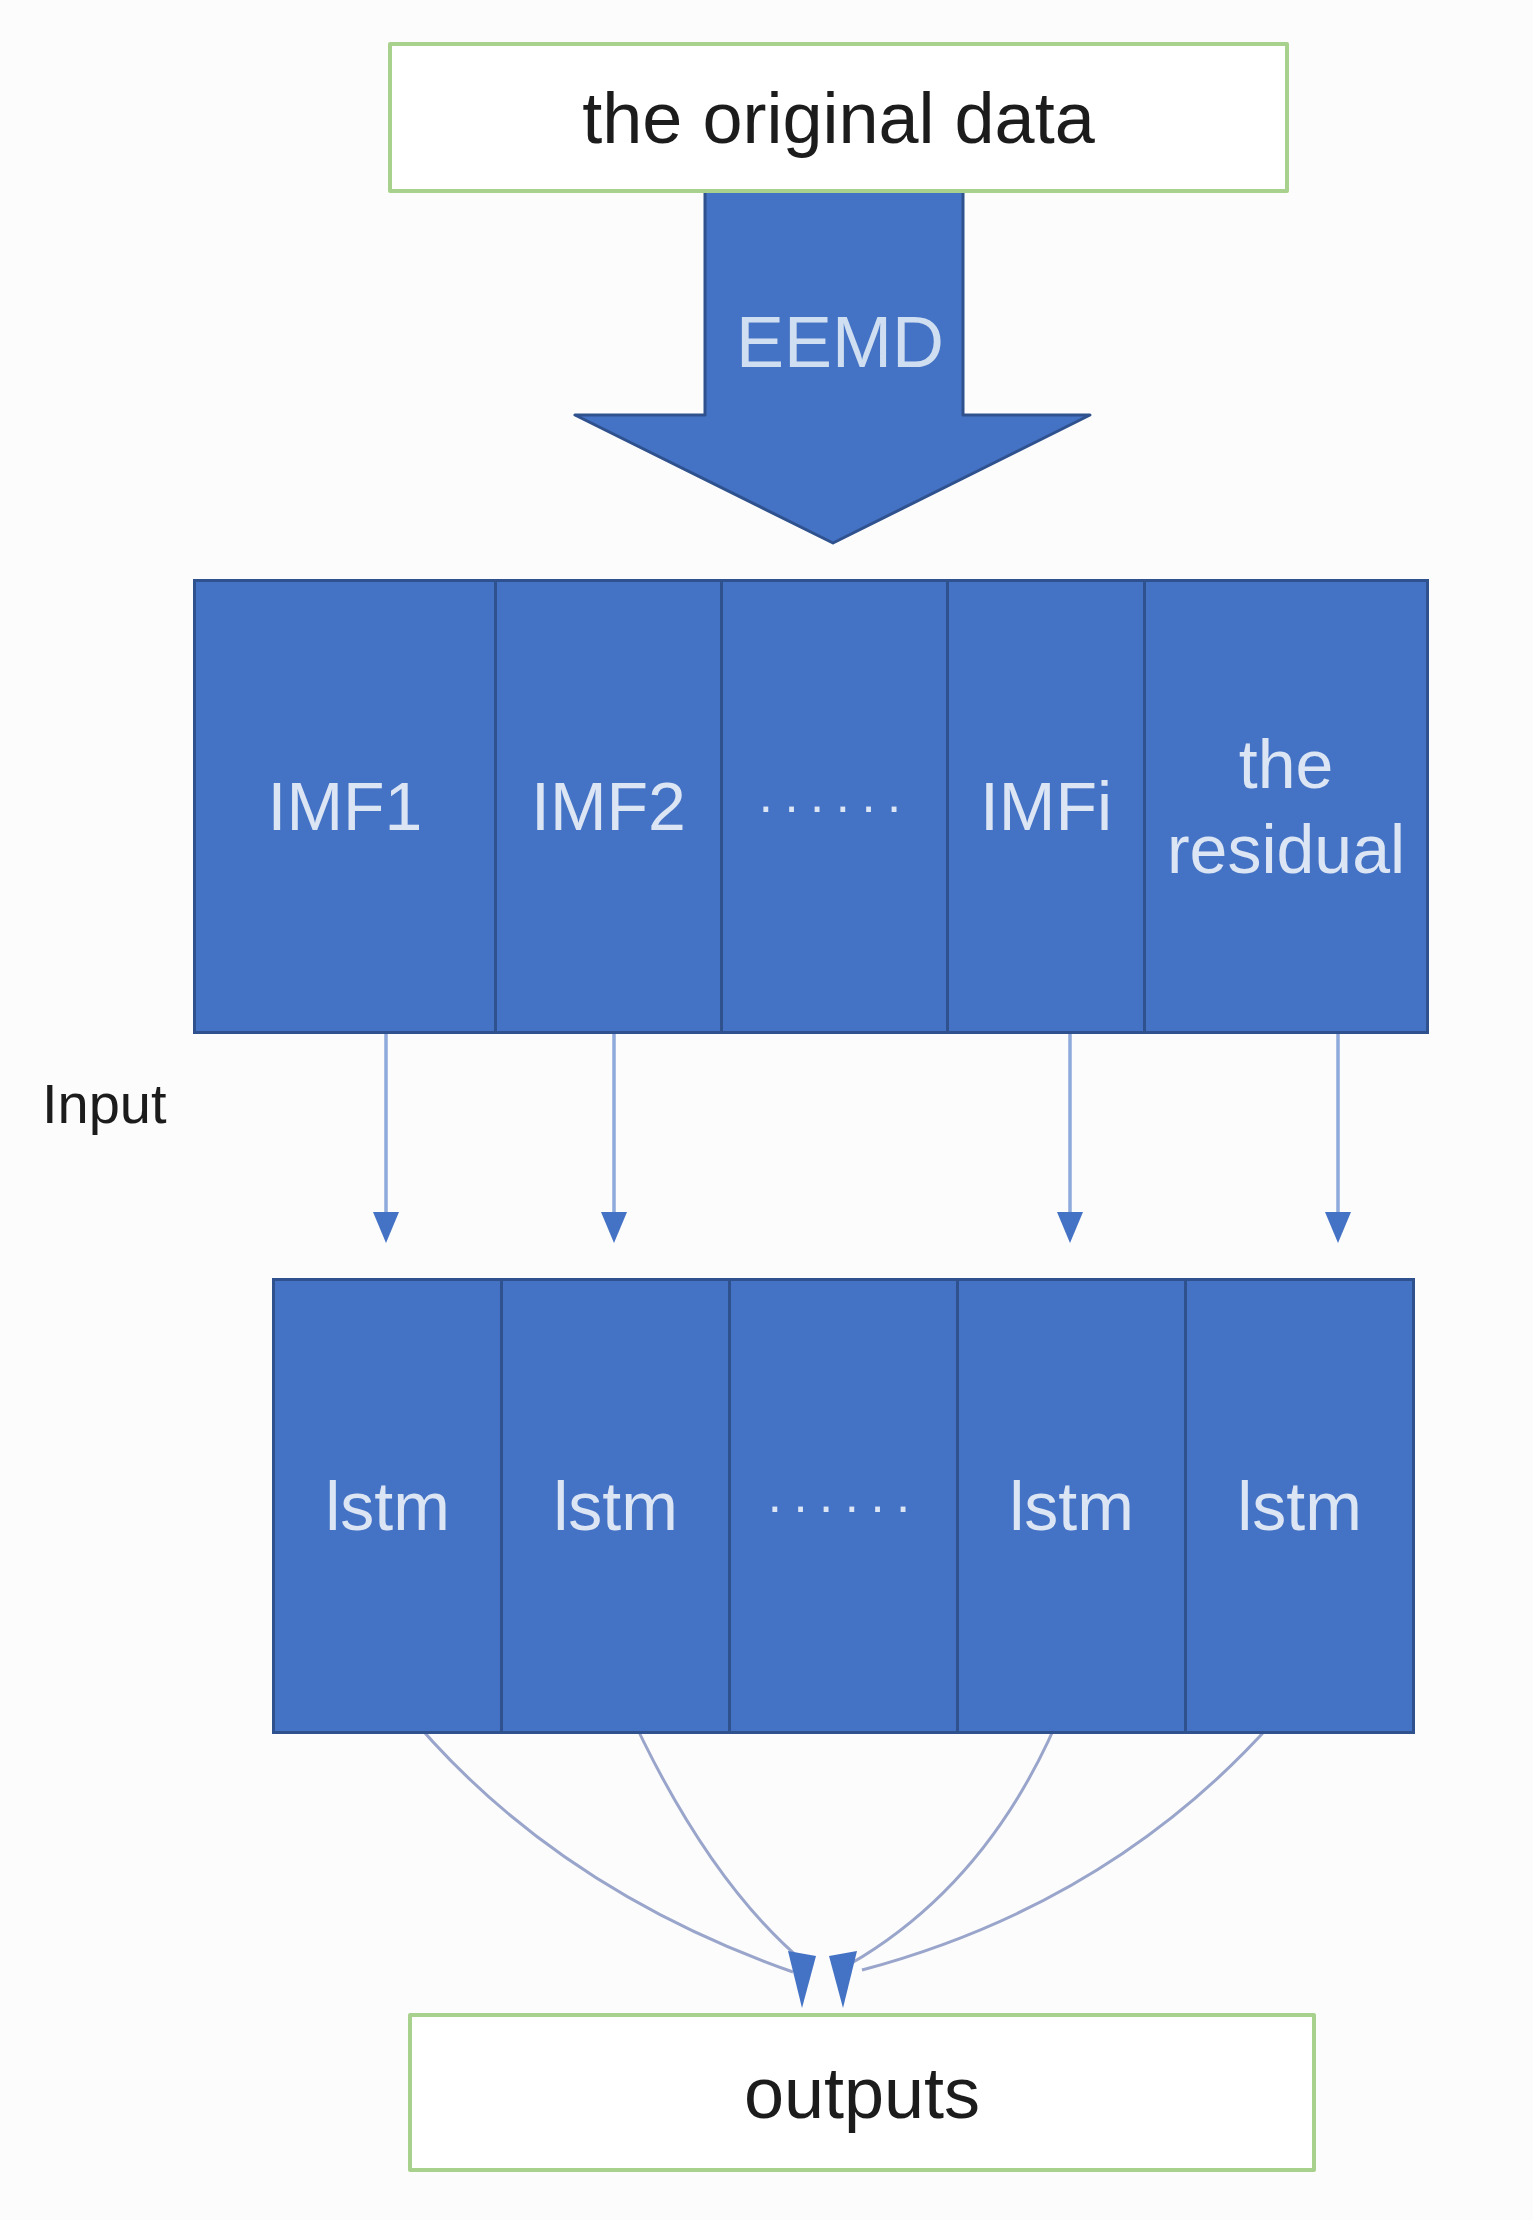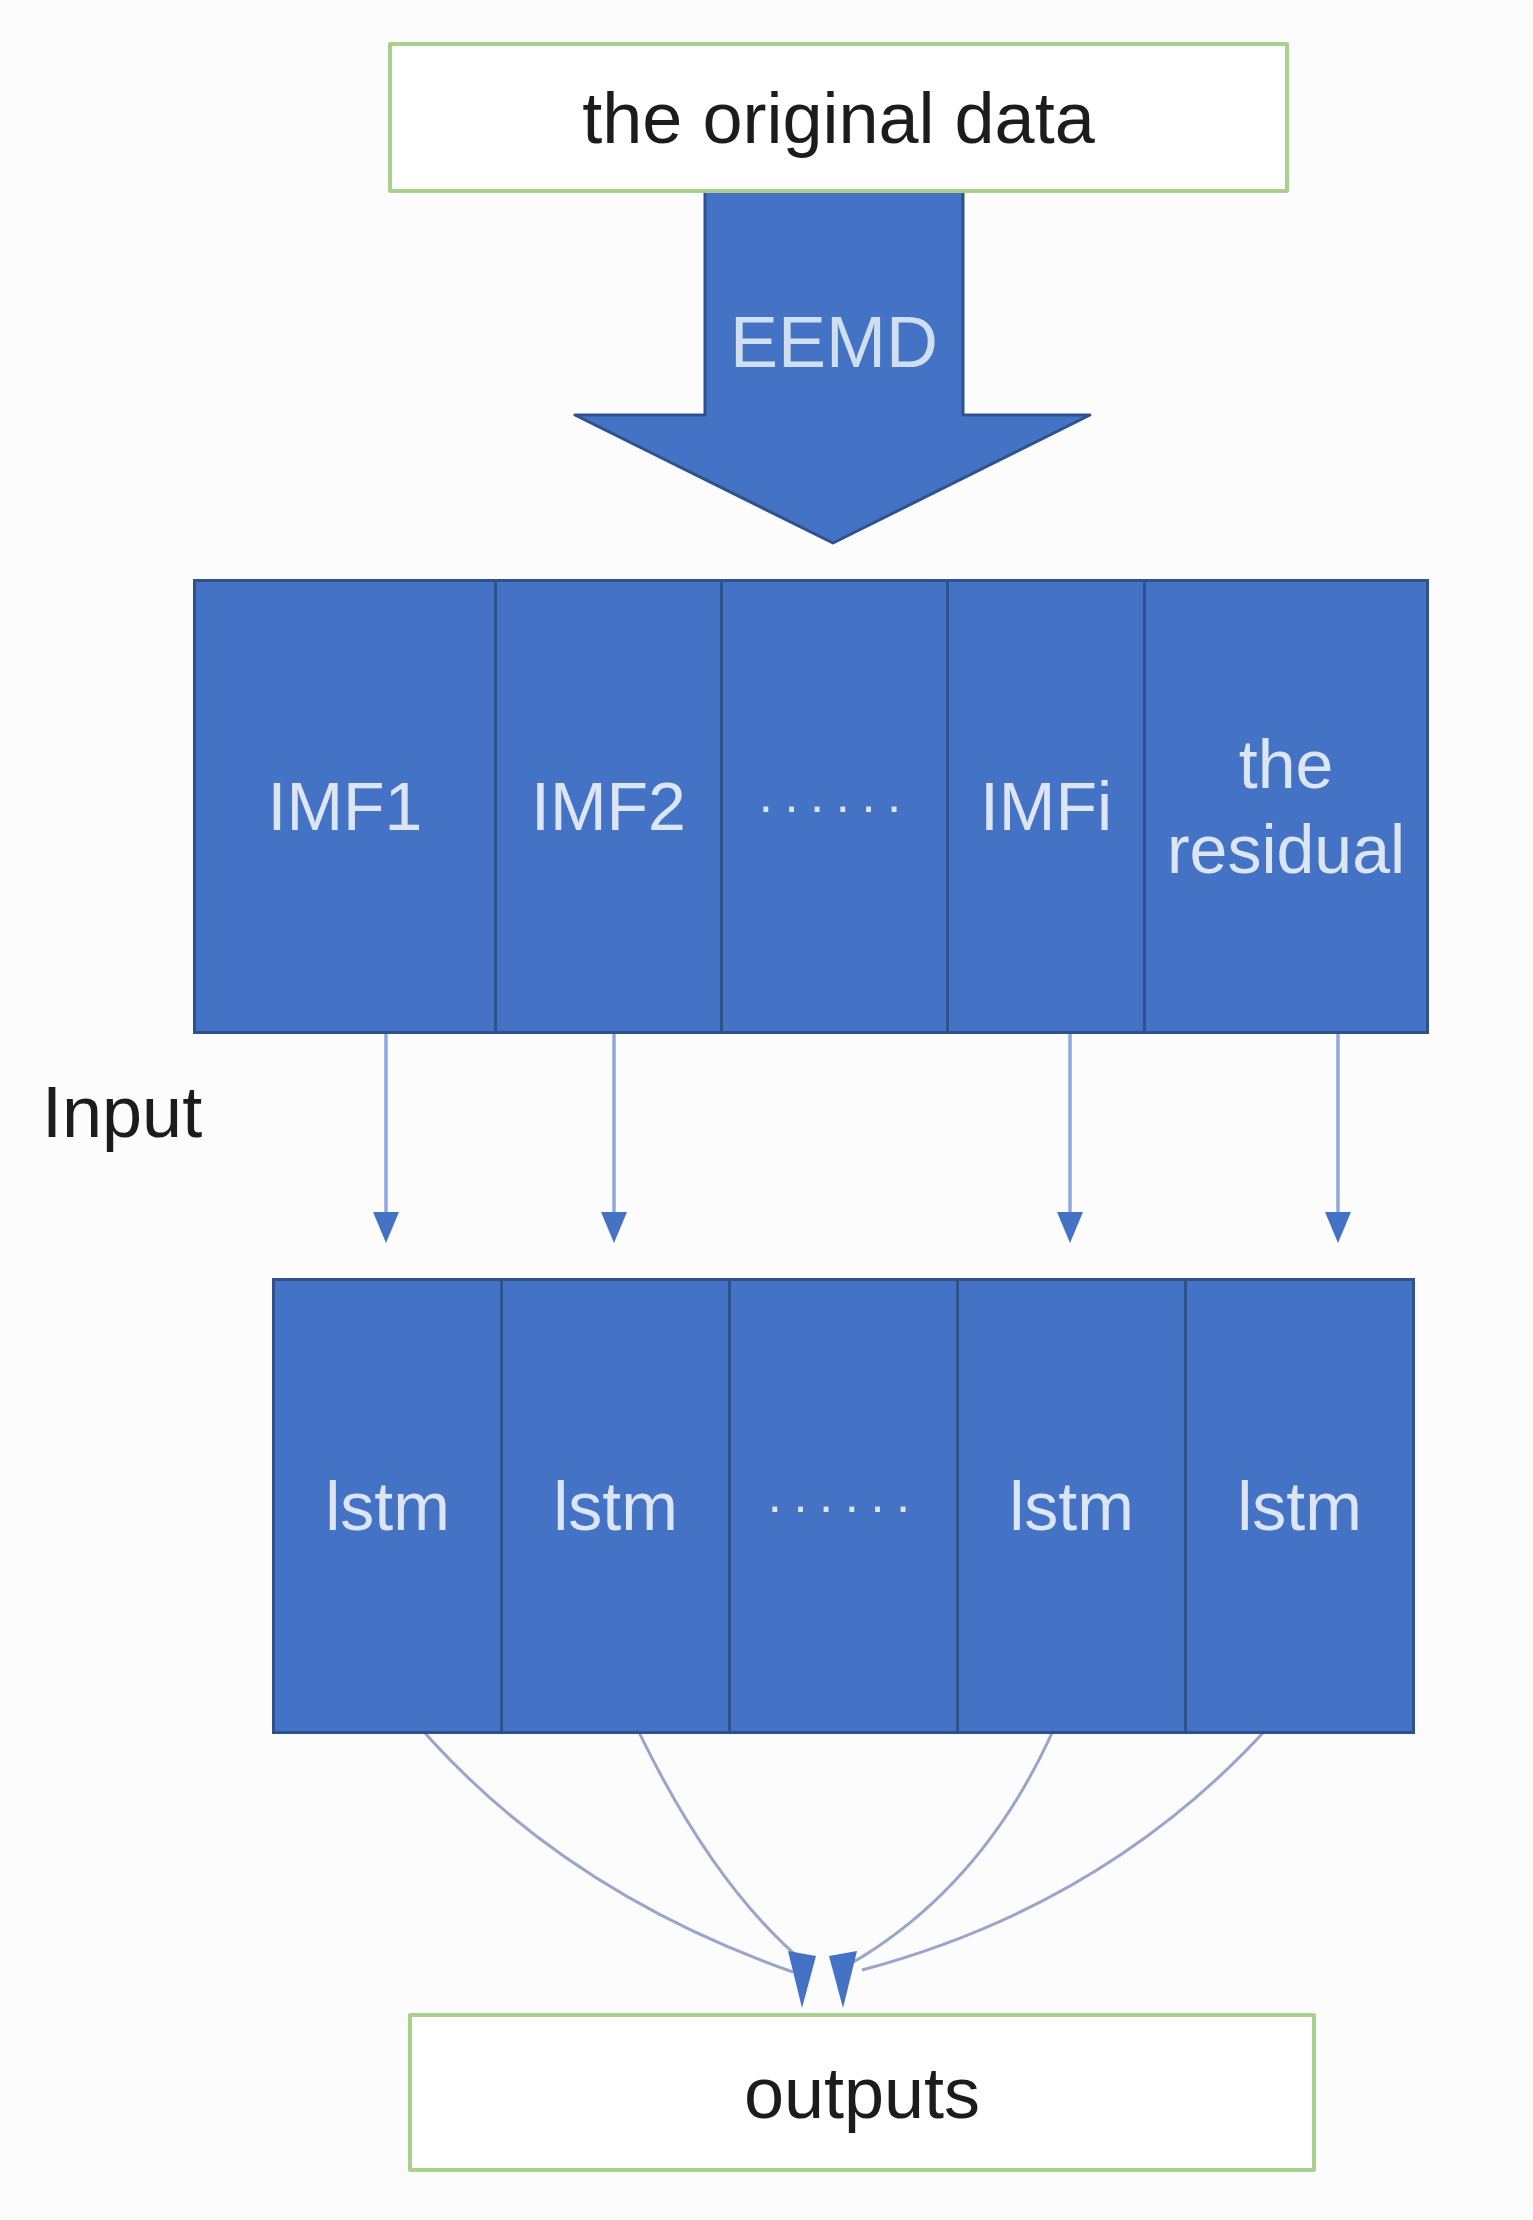--- a/index.html
+++ b/index.html
@@ -25,21 +25,21 @@
   #output-box{left:380px;top:2013px;width:908px;height:159px;margin-left:28px;}
 
   
   #connectors{
     position:absolute;left:0;top:0;width:1533px;height:2220px;
   }
 
   
   #eemd-label{
     position:absolute;left:705px;top:306px;width:258px;
-    text-align:center;color:#CFDEF0;font-size:72px;line-height:1;
+    text-align:center;color:#CFDEF0;font-size:72px;line-height:1;padding-left:6px;
   }
 
   
   .blue-row{position:absolute;display:flex;margin-top:34px;}
   #imf-row{left:193px;top:545px;height:455px;}
   #lstm-row{left:272px;top:1244px;height:456px;}
   .blue-box{
     box-sizing:border-box;
     height:100%;
     background:#4472C4;
@@ -48,21 +48,21 @@
     text-align:center;
     color:#DCE5F4;
     font-size:68px;line-height:1.25;
     padding:0 16px;
   }
   .blue-box + .blue-box{margin-left:-3px;}
   .blue-box.dots{font-size:50px;letter-spacing:9px;padding:0;}
 
   
   .side-label{
-    position:absolute;color:#1c1c1c;font-size:72px;line-height:1;white-space:nowrap;
+    position:absolute;color:#1c1c1c;font-size:56px;line-height:1;white-space:nowrap;
   }
   #input-label{left:42px;top:1076px;}
   #sum-label{left:30px;top:1858px;}
 </style>
 </head>
 <body>
 
 <div id="canvas">
 
   <svg id="connectors" viewBox="0 0 1533 2220">

